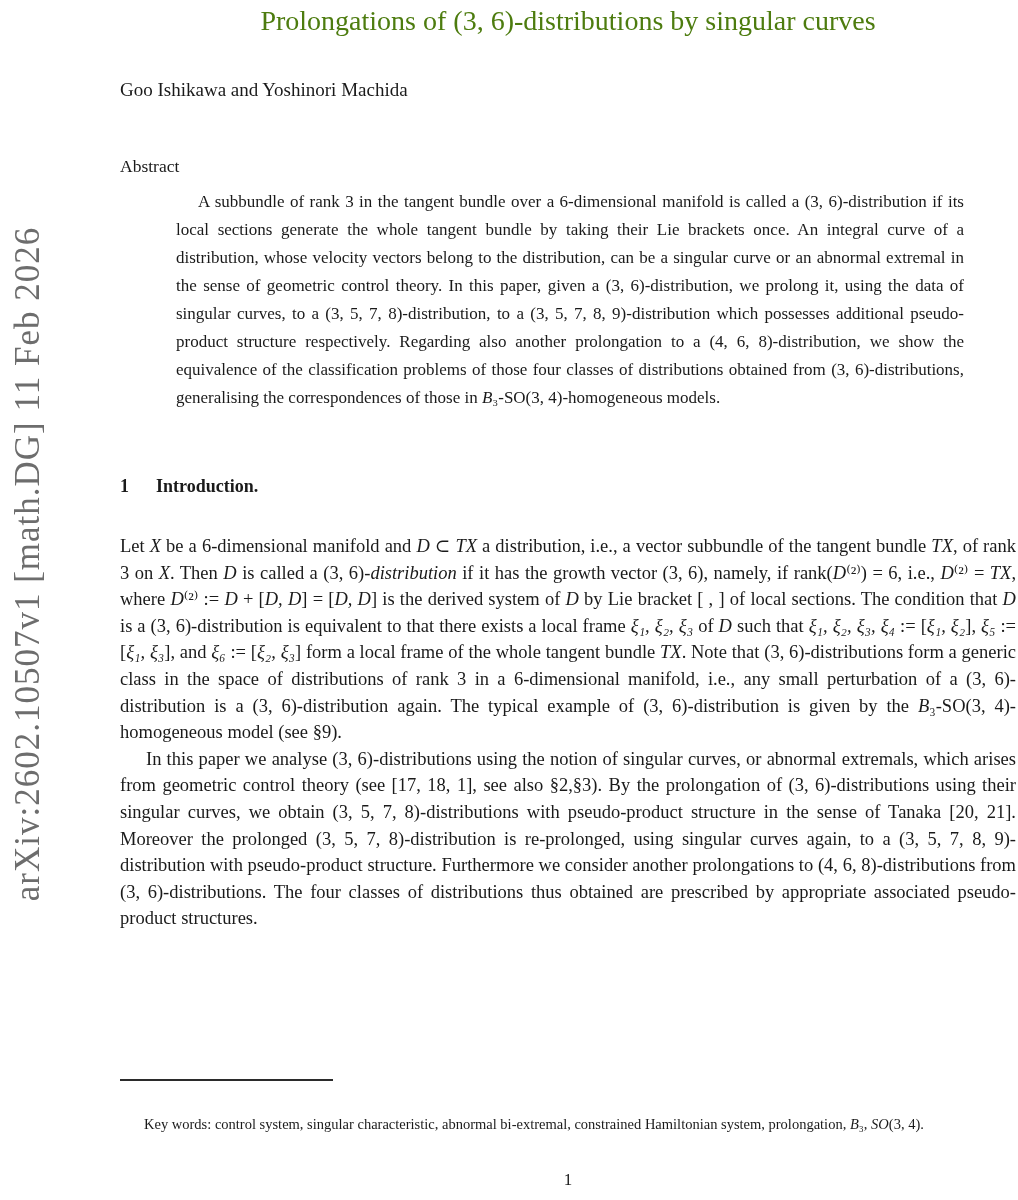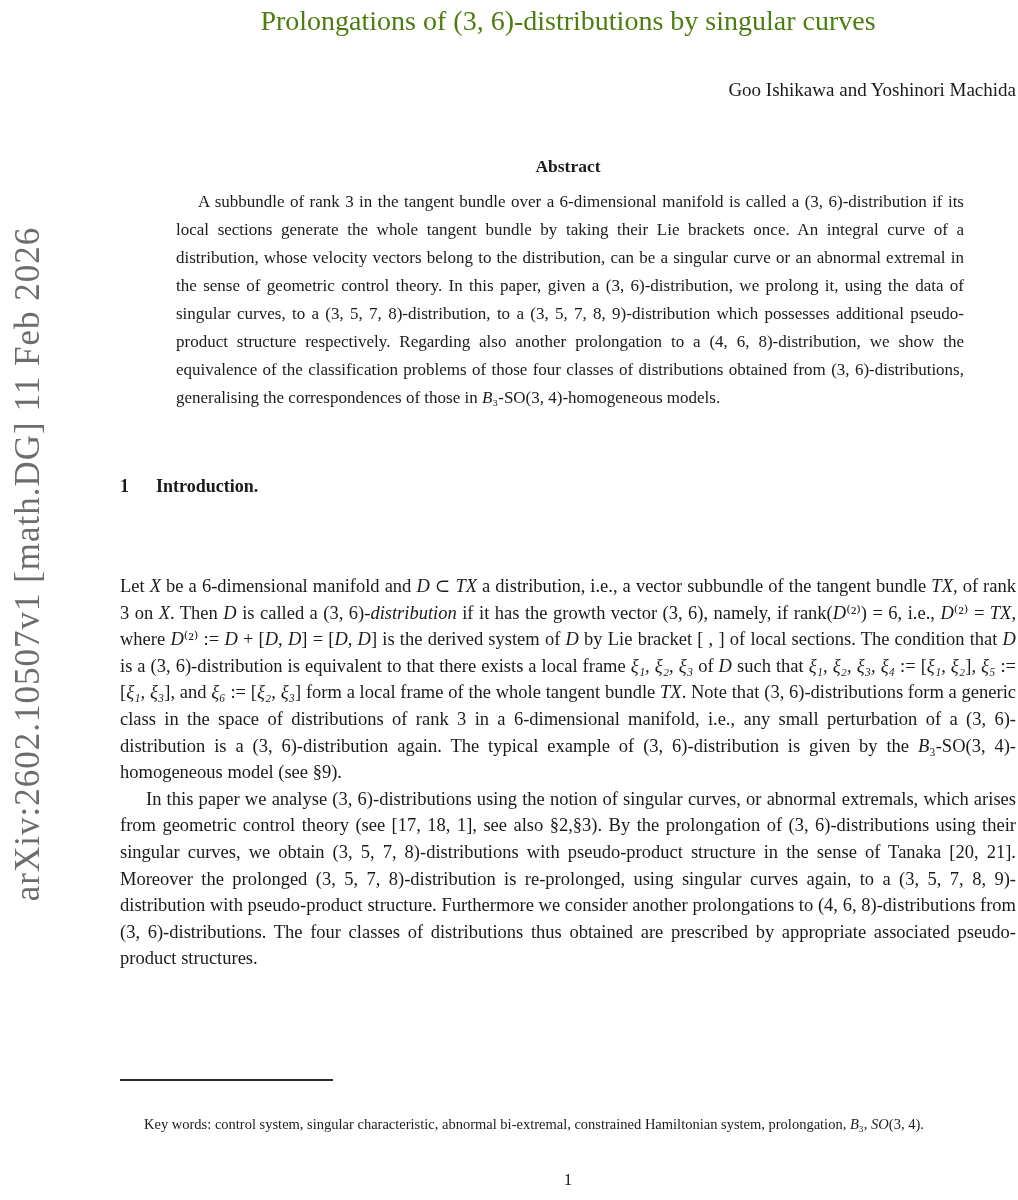--- a/index.html
+++ b/index.html
@@ -27,29 +27,29 @@
     top: 5px; left: 120px; width: 896px;
     margin: 0;
     text-align: center;
     font-size: 28px;
     font-weight: normal;
     color: #4d7c0f;
   }
   .authors {
     position: absolute;
     top: 79px; left: 120px; width: 896px;
-    text-align: right;
+    text-align: left;
     font-size: 19px;
   }
   .abstract-heading {
     position: absolute;
     top: 156px; left: 120px; width: 896px;
-    text-align: center;
+    text-align: left;
     font-size: 17.5px;
-    font-weight: bold;
+    font-weight: normal;
   }
   .abstract-body {
     position: absolute;
     top: 188px; left: 176px; width: 788px;
     font-size: 17px;
     line-height: 28px;
     text-align: justify;
     text-indent: 22px;
   }
   .section-heading {
@@ -58,21 +58,20 @@
     font-size: 18px;
     font-weight: bold;
   }
   .section-heading .secnum { display: inline-block; margin-right: 27px; }
   .bodytext {
     position: absolute;
     top: 533px; left: 120px; width: 896px;
     font-size: 18.5px;
     line-height: 26.6px;
     text-align: justify;
-    margin-top: 40px;
   }
   .bodytext p { margin: 0; }
   .bodytext p.ind { text-indent: 26px; }
   .footrule {
     position: absolute;
     top: 1079px; left: 120px;
     width: 213px; height: 2px;
     background: #2b2b2b;
   }
   .footnote {

